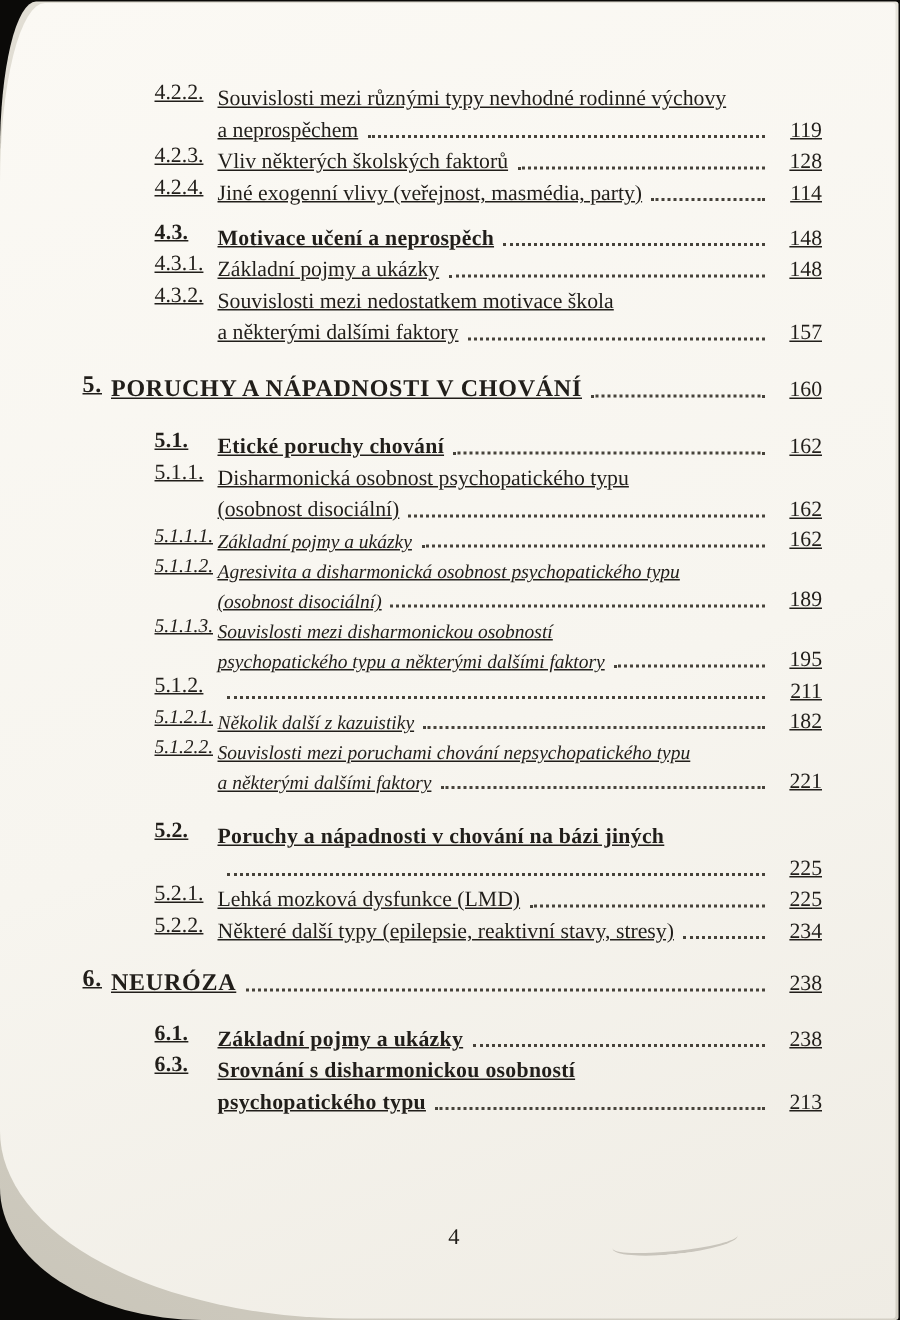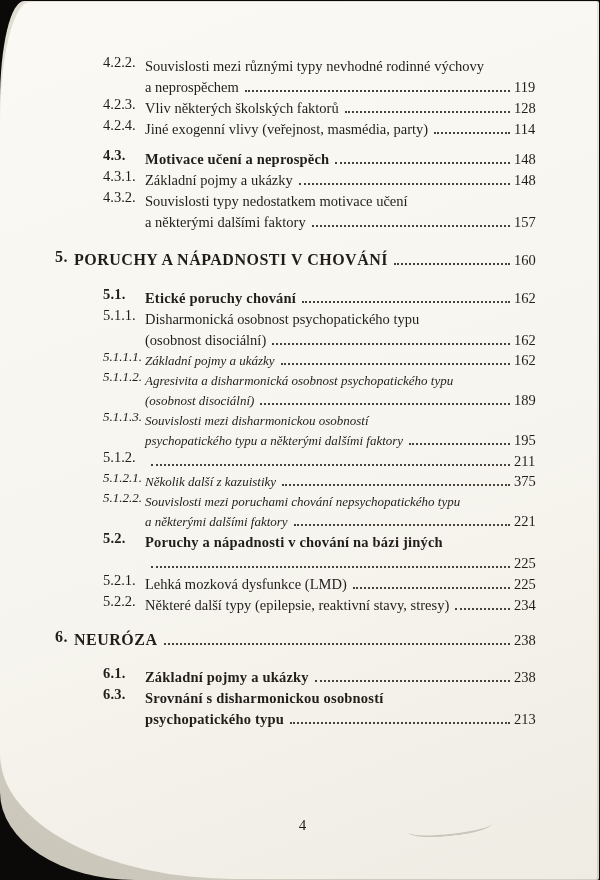--- a/index.html
+++ b/index.html
@@ -20,41 +20,41 @@
   
   .scan {
     position: absolute; top: 2px; left: 0; right: 3px; bottom: 1px;
     background: linear-gradient(160deg, #fbf9f4 0%, #f7f5ef 55%, #efece4 100%);
     border-radius: 30px 2px 2px 235px / 120px 2px 2px 125px;
   }
   .content { position: absolute; top: 52px; left: 55px; width: 493px; }
   .section:nth-of-type(2) { margin-top: 9px; }
   .section:nth-of-type(3) { margin-top: 17px; }
   .section:nth-of-type(4) { margin-top: 17px; }
-  .section:nth-of-type(5) { }
+  .section:nth-of-type(5) { margin-top: 16px; }
   .section:nth-of-type(6) { margin-top: 14px; }
   .section:nth-of-type(7) { margin-top: 16px; }
-  .row { display: flex; margin-left: 48px; font-size: 14.5px; }
+  .row { display: flex; margin-left: 48px; font-size: 14.5px; text-decoration: underline; }
   .row.chapter { margin-left: 0; font-size: 16px; font-weight: bold; letter-spacing: 0.5px; }
   .row.bold { font-weight: bold; letter-spacing: 0.2px; }
   .row.italic { font-size: 13px; }
   .row.italic .num, .row.italic .text { font-style: italic; }
   .num { flex: 0 0 42px; white-space: nowrap; }
   .row.chapter .num { flex: 0 0 19px; }
   .body { flex: 1; min-width: 0; }
   .line { display: flex; align-items: flex-end; height: 21px; white-space: nowrap; }
   .row.italic .line { height: 20px; }
   .text { flex: 0 0 auto; }
   .leader {
     flex: 1 1 auto; min-width: 6px;
     border-bottom: 2px dotted #46423a;
     margin: 0 4px 4px 6px;
   }
   .pg {
-    flex: 0 0 34px; 
+    flex: 0 0 34px; text-align: right;
     font-size: 14.5px; font-weight: normal; font-style: normal;
     letter-spacing: 0;
   }
   .footer {
     position: absolute; top: 815px; left: 8px; right: 0;
     text-align: center; font-size: 15px;
   }
   
   .mark {
     position: absolute; left: 408px; top: 818px; width: 84px; height: 16px;
@@ -122,21 +122,21 @@
               <span class="text">Základní pojmy a ukázky</span>
               <span class="leader"></span>
               <span class="pg">148</span>
             </span>
           </span>
         </div>
         <div class="row normal">
           <span class="num">4.3.2.</span>
           <span class="body">
             <span class="line">
-              <span class="text">Souvislosti typy nedostatkem motivace učení</span>
+              <span class="text">Souvislosti mezi nedostatkem motivace škola</span>
             </span>
             <span class="line">
               <span class="text">a některými dalšími faktory</span>
               <span class="leader"></span>
               <span class="pg">157</span>
             </span>
           </span>
         </div>
       </div>
       <div class="section">
@@ -219,21 +219,21 @@
               <span class="pg">211</span>
             </span>
           </span>
         </div>
         <div class="row italic">
           <span class="num">5.1.2.1.</span>
           <span class="body">
             <span class="line">
               <span class="text">Několik další z kazuistiky</span>
               <span class="leader"></span>
-              <span class="pg">375</span>
+              <span class="pg">182</span>
             </span>
           </span>
         </div>
         <div class="row italic">
           <span class="num">5.1.2.2.</span>
           <span class="body">
             <span class="line">
               <span class="text">Souvislosti mezi poruchami chování nepsychopatického typu</span>
             </span>
             <span class="line">

